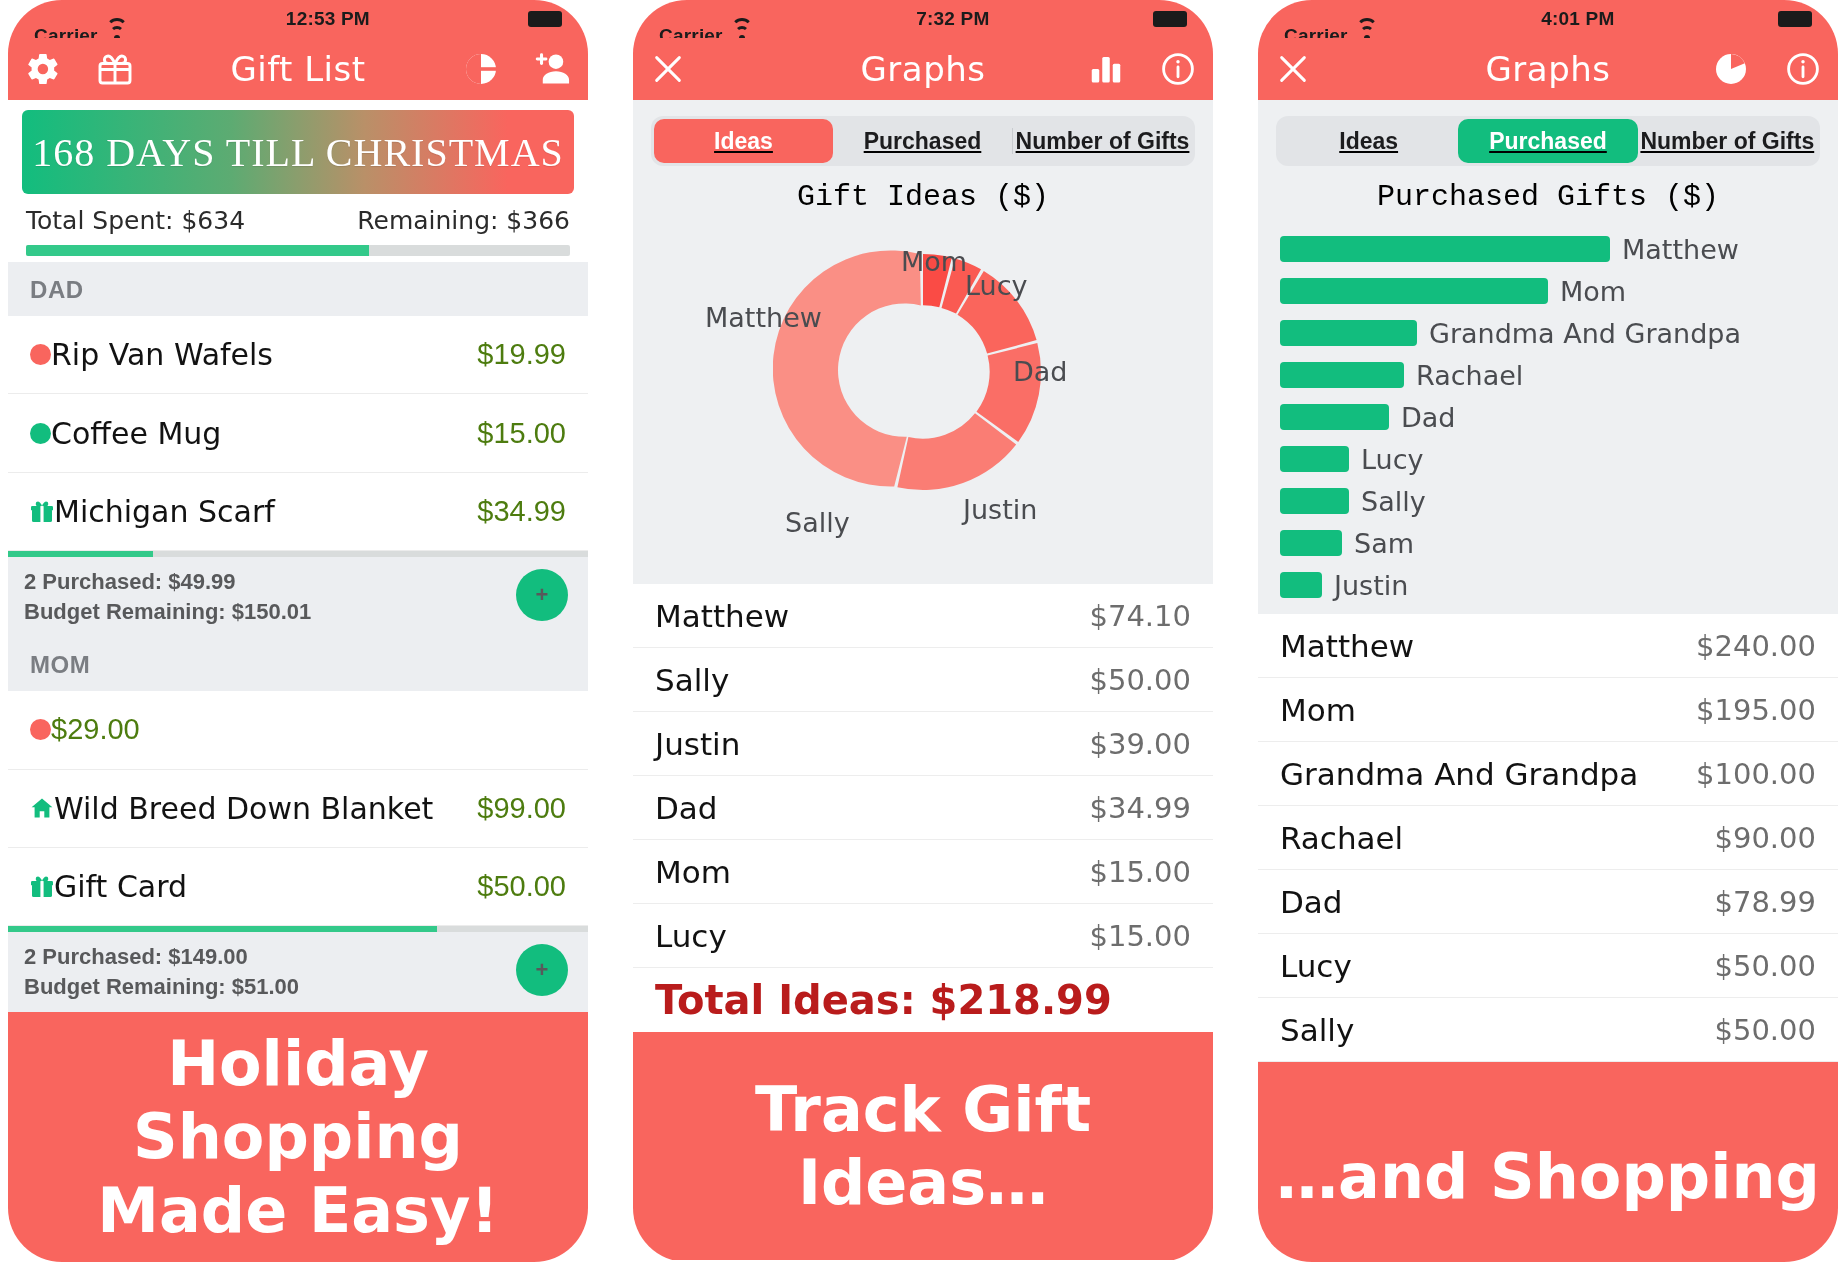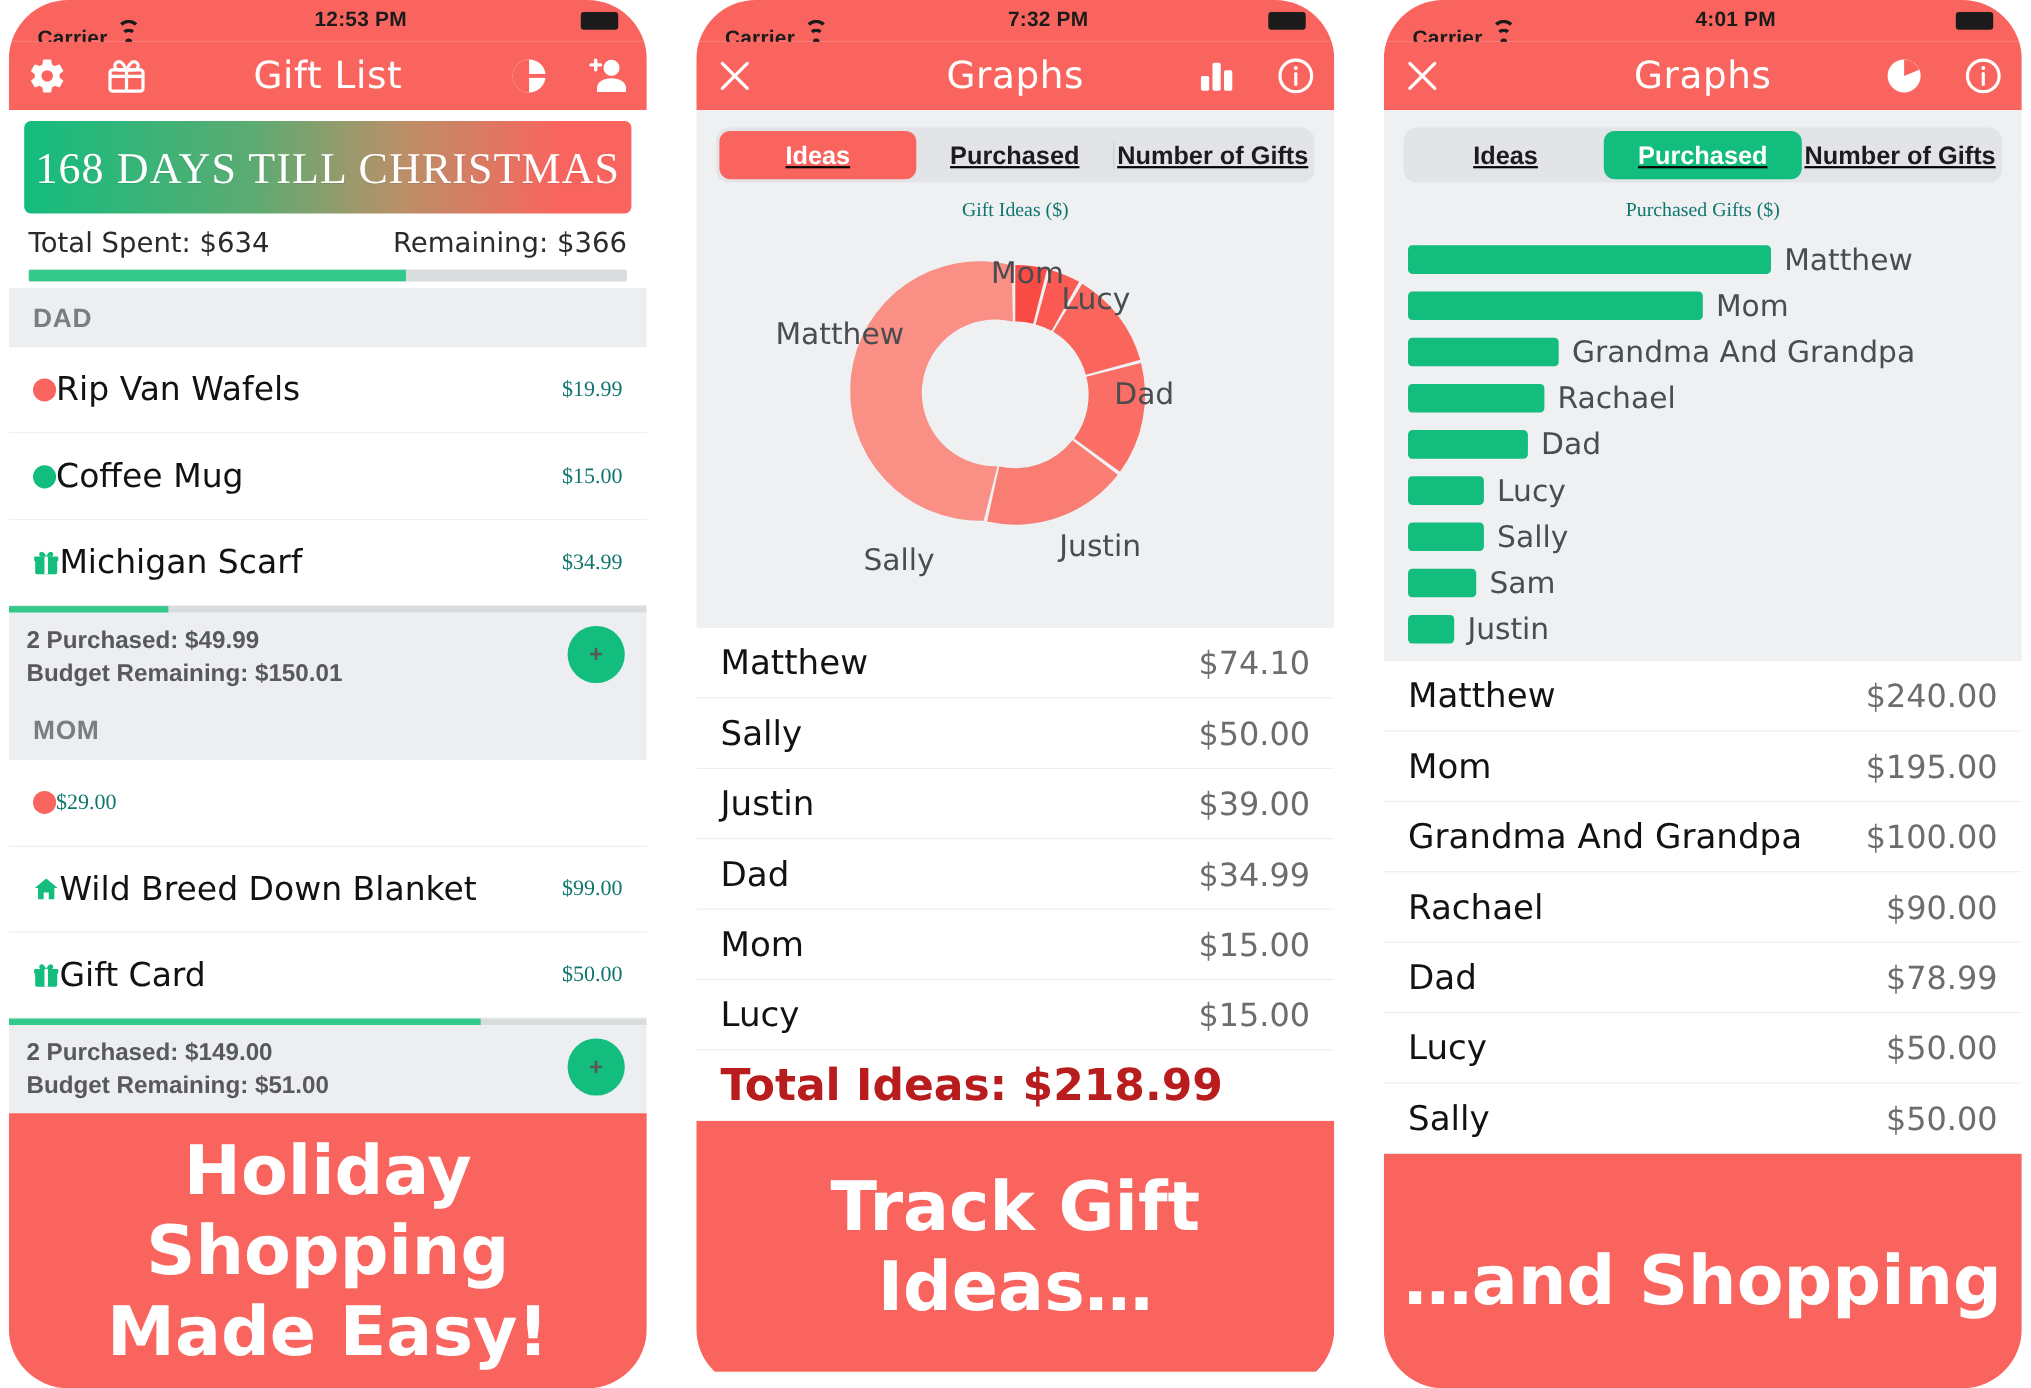--- a/index.html
+++ b/index.html
@@ -79,21 +79,21 @@
   }
   .gift-row {
     display:flex; align-items:center; gap:0;
     padding:12px 22px; height:80px; border-bottom:1px solid #ececec;
     background:#fff;
   }
   .dot { width:21px; height:21px; border-radius:50%; flex:0 0 auto; }
   .dot.red { background:#f9655e; }
   .dot.green { background:#12bd7e; }
   .gname { flex:1; font-size:30px; color:#121212; font-family:"DejaVu Sans", sans-serif; }
-  .gprice { font-size:20px; color:#0f766e; font-family:Liberation Serif, serif; }
+  .gprice { font-size:29px; color:#4d7c0f; font-family:Liberation Sans, sans-serif; }
 
   .progress-thin { height:6px; background:#d9dcdc; }
   .progress-thin > i { display:block; height:100%; background:#33c98a; }
 
   .summary {
     background:#eceef1; padding:10px 16px 12px 16px; position:relative;
     min-height:72px;
   }
   .summary div { font-size:22px; color:#58595b; font-weight:700; line-height:1.35; }
   .fab {
@@ -122,21 +122,21 @@
   }
   .seg > div {
     flex:1; display:flex; align-items:center; justify-content:center;
     font-size:23px; font-weight:700; color:#1c1c1e; border-radius:10px;
   }
   .seg > div.sel-red { background:#f9655e; color:#fff; }
   .seg > div.sel-green { background:#12bd7e; color:#fff; }
   .seg > div.divider { flex:0 0 1px; background:#c9ccd0; margin:9px 0; border-radius:0; }
 
   .chart-area { background:#eef0f2; position:relative; }
-  .chart-title { text-align:center; font-size:18px; color:#0f766e; padding-top:4px; font-family:Liberation Serif, serif; }
+  .chart-title { text-align:center; font-size:30px; color:#000000; padding-top:4px; font-family:Liberation Mono, monospace; }
 
   .donut-box { position:relative; height:370px; }
   .donut-label {
     position:absolute; font-size:27px; color:#4a4c50; font-family:"DejaVu Sans", sans-serif; white-space:nowrap;
   }
 
   
   .barchart { padding:14px 22px 8px 22px; }
   .bar-row { display:flex; align-items:center; height:42px; gap:12px; }
   .bar { height:26px; border-radius:4px; background:#12bd7e; flex:0 0 auto; }

